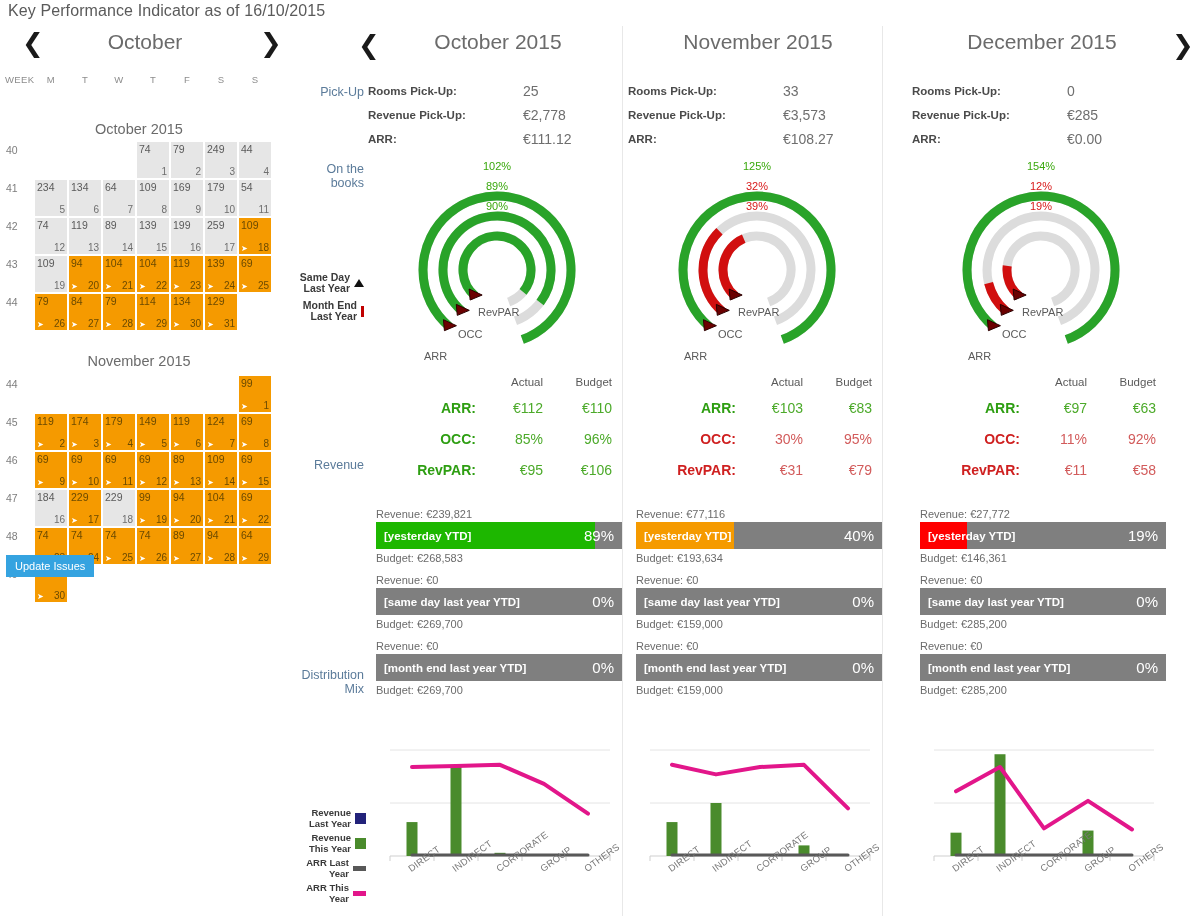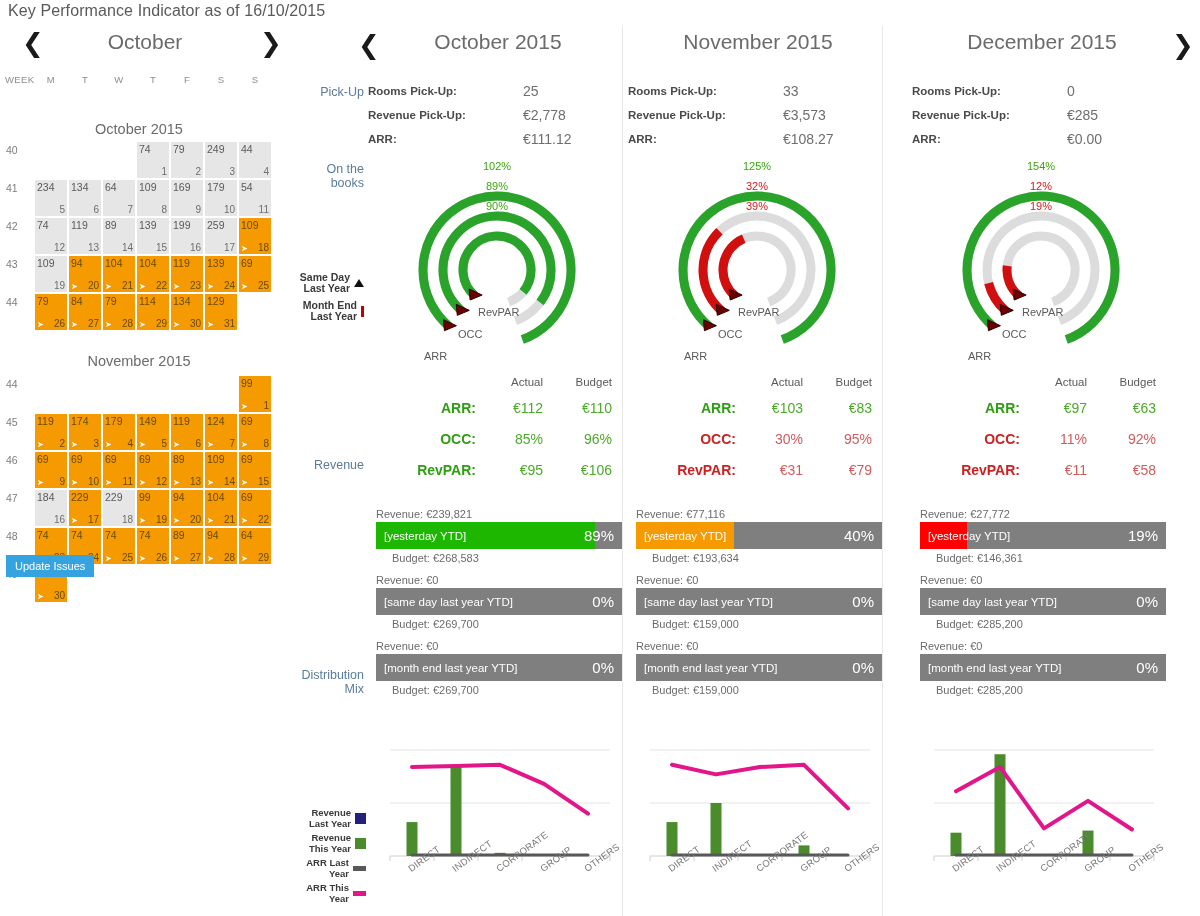--- a/index.html
+++ b/index.html
@@ -157,27 +157,27 @@
   
   .prog-block { position: absolute; left: 8px; width: 246px; }
   .prog-cap { font-size: 11px; color: #6b6b6b; margin-bottom: 2px; }
   .prog-bar {
     position: relative; height: 27px; background: #7f7f7f; overflow: hidden;
     margin-bottom: 3px;
   }
   .prog-fill { position: absolute; left: 0; top: 0; bottom: 0; }
   .prog-label {
     position: absolute; left: 8px; top: 0; bottom: 0; display: flex;
-    align-items: center; font-size: 11.5px; font-weight: normal; color: #fff;
+    align-items: center; font-size: 11.5px; font-weight: bold; color: #fff;
   }
   .prog-pct {
     position: absolute; right: 8px; top: 0; bottom: 0; display: flex;
     align-items: center; font-size: 15px; color: #fff;
   }
-  .prog-budget { font-size: 11px; color: #6b6b6b; margin-bottom: 10px; margin-left: 16px; }
+  .prog-budget { font-size: 11px; color: #6b6b6b; margin-bottom: 10px; }
 
   
   .dist-chart { position: absolute; top: 742px; left: 14px; width: 236px; height: 170px; }
 
   .dist-legend { position: absolute; left: 296px; top: 808px; width: 70px; }
   .dl-item {
     display: flex; justify-content: flex-end; align-items: center;
     gap: 4px; margin-bottom: 4px;
   }
   .dl-text {

